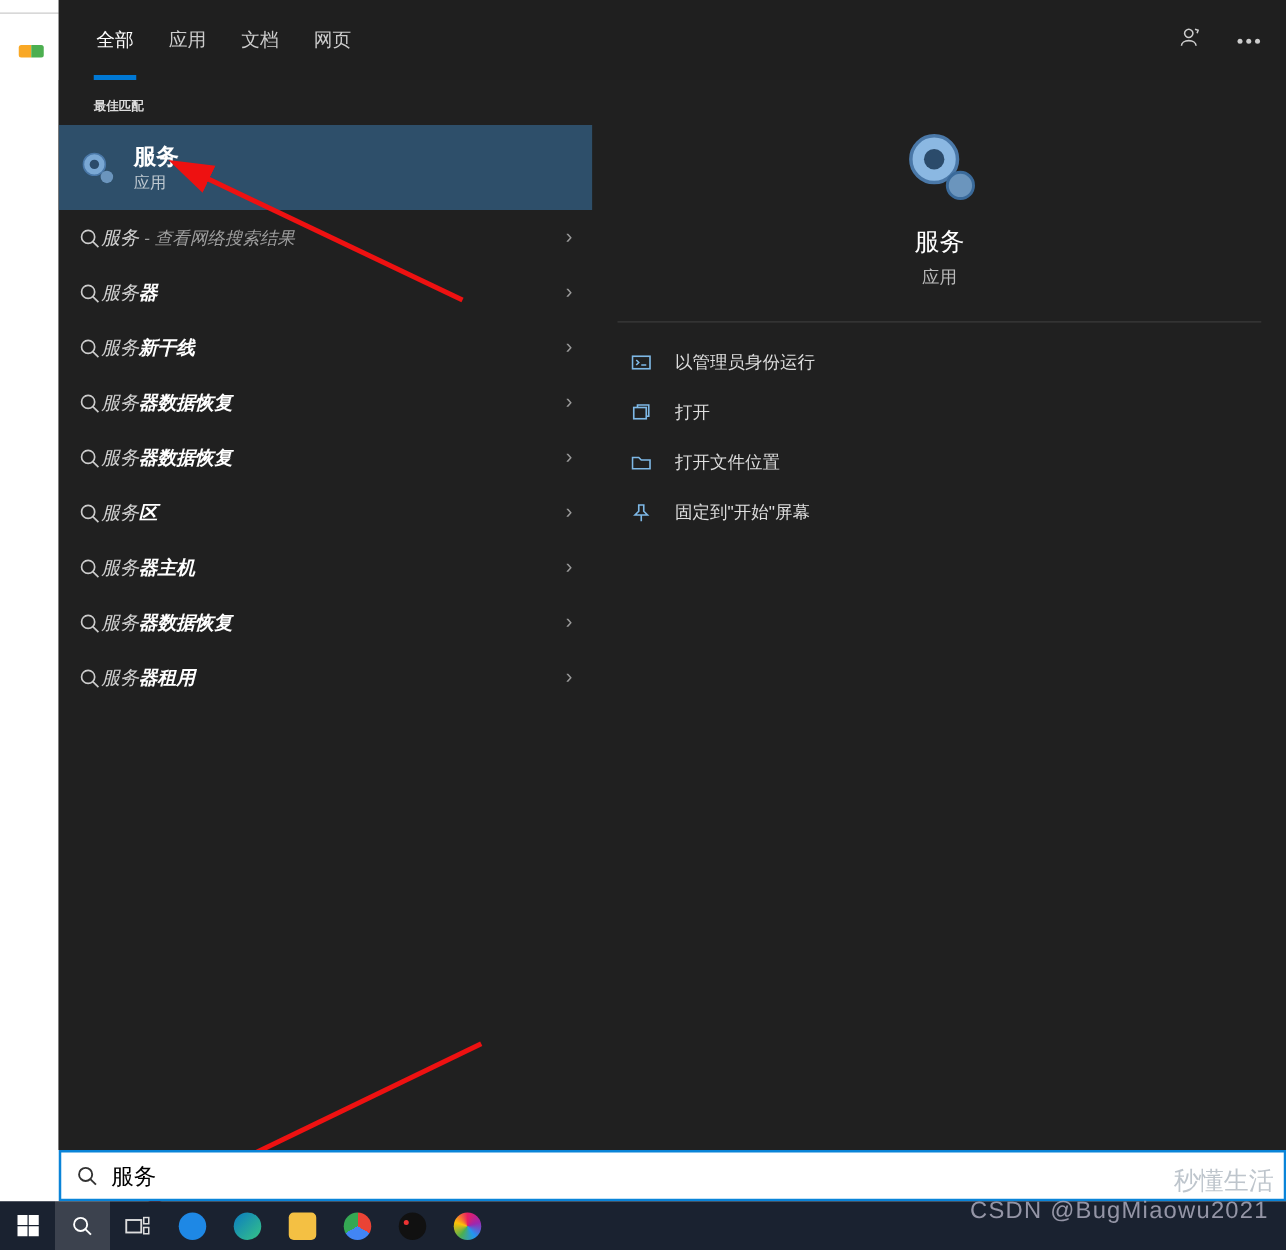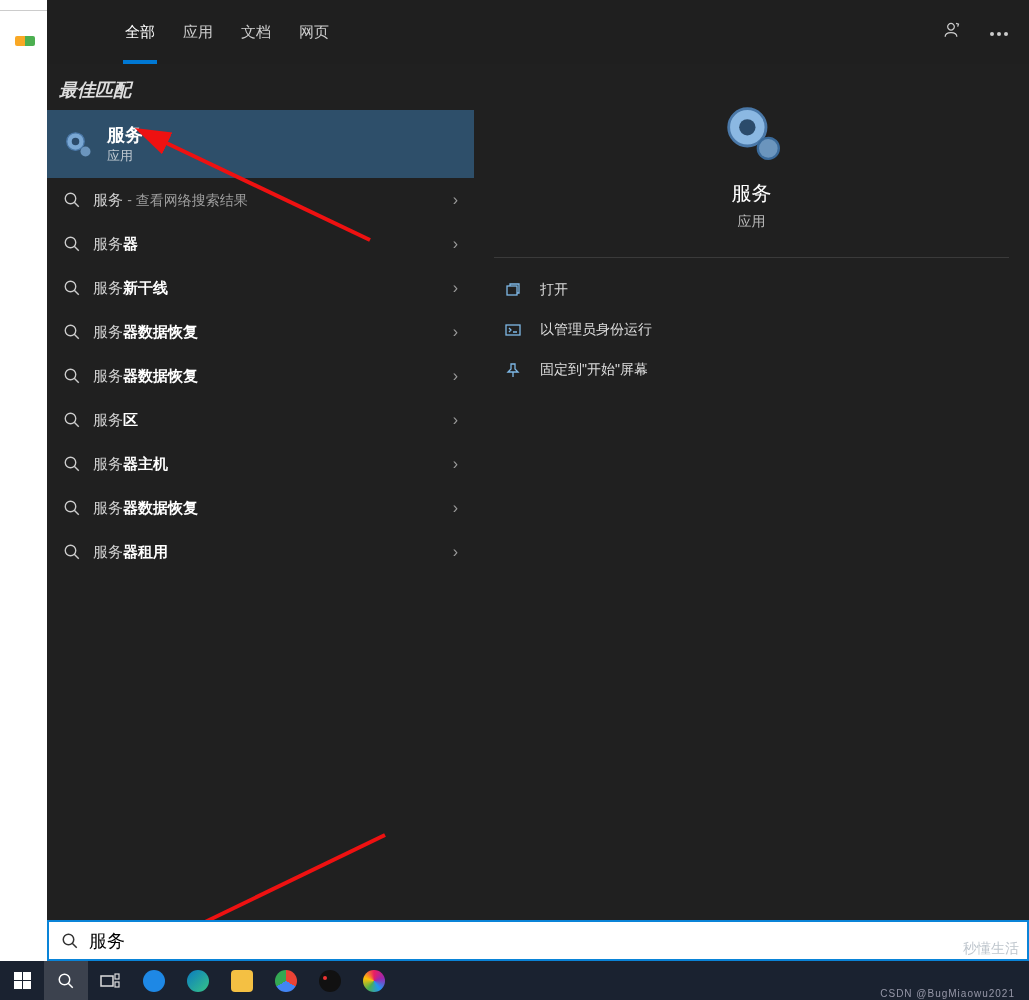--- a/index.html
+++ b/index.html
@@ -4,40 +4,40 @@
 <style>
   * { margin: 0; padding: 0; box-sizing: border-box; font-family: "Microsoft YaHei", "Segoe UI", sans-serif; }
   body { background: #fff; width: 1029px; height: 1000px; overflow: hidden; position: relative; }
 
   .bg-window { position: absolute; left: 0; top: 10px; width: 47px; height: 910px; background: #fff; border-top: 1px solid #ccc; }
   .bg-logo { position: absolute; left: 15px; top: 25px; display: flex; }
   .bg-logo .a { width: 10px; height: 10px; background: #f9a825; border-radius: 2px 0 0 2px; }
   .bg-logo .b { width: 10px; height: 10px; background: #4caf50; border-radius: 0 2px 2px 0; }
 
   .search-panel { position: absolute; left: 47px; top: 0; width: 982px; height: 920px; background: #1f1f1f; display: flex; flex-direction: column; color: #fff; }
-  .top-tabs { height: 64px; display: flex; align-items: center; padding: 0 16px; position: relative; background: #1f1f1f; margin-left: 48px; }
+  .top-tabs { height: 64px; display: flex; align-items: center; padding: 0 16px; position: relative; background: #1f1f1f; }
   .tab { padding: 0 14px; height: 64px; display: flex; align-items: center; font-size: 15px; color: #ccc; cursor: pointer; position: relative; }
   .tab.active { color: #fff; }
   .tab.active::after { content: ""; position: absolute; bottom: 0; left: 12px; right: 12px; height: 4px; background: #0078d4; }
   .tab .chev { margin-left: 4px; font-size: 10px; color: #999; }
   .top-right { position: absolute; right: 20px; top: 0; height: 64px; display: flex; align-items: center; gap: 28px; }
   .feedback-icon svg, .more-dots svg { fill: #ccc; }
 
   .panel-body { flex: 1; display: flex; background: #202020; }
   .left-col { width: 427px; background: #202020; overflow-y: auto; }
   .right-col { flex: 1; background: #202020; padding: 0 20px; }
 
-  .sect-header { font-size: 18px; color: #ddd; padding: 14px 12px 8px; font-weight: 600; font-style: italic; }
+  .sect-header { font-size: 10px; color: #ddd; padding: 14px 28px 8px; font-weight: 600; }
   .best-item { background: #2e4f6a; padding: 14px 16px; display: flex; align-items: center; gap: 14px; cursor: pointer; height: 68px; }
   .best-item .gear { width: 30px; height: 30px; position: relative; }
   .best-item .title { font-size: 18px; font-weight: 600; color: #fff; }
   .best-item .sub { font-size: 13px; color: #bfc9d1; }
 
   .search-row { display: flex; align-items: center; padding: 0 16px; height: 44px; justify-content: space-between; cursor: pointer; }
-  .search-row .left { display: flex; align-items: flex-start; gap: 12px; }
+  .search-row .left { display: flex; align-items: flex-end; gap: 0; font-style: italic; }
   .search-row .mag { width: 18px; height: 18px; }
   .search-row .txt { font-size: 15px; color: #fff; }
   .search-row .txt .light { font-weight: 400; color: #d0d0d0; }
   .search-row .txt .bold { font-weight: 700; color: #fff; }
   .search-row .txt .note { font-size: 14px; color: #9e9e9e; }
   .search-row .chevron { color: #999; font-size: 16px; }
 
   .right-hero { display: flex; flex-direction: column; align-items: center; padding-top: 40px; }
   .right-hero .big-gear { width: 56px; height: 56px; margin-bottom: 20px; position: relative; }
   .right-hero .r-title { font-size: 20px; color: #fff; font-weight: 400; margin-bottom: 6px; }
@@ -49,22 +49,22 @@
   .search-input-wrap { position: absolute; left: 47px; top: 920px; width: 982px; height: 41px; background: #fff; border: 2px solid #0a84d8; display: flex; align-items: center; padding: 0 12px; gap: 10px; }
   .search-input-wrap .mag-inp { width: 18px; height: 18px; }
   .search-input-wrap input { flex: 1; border: none; outline: none; font-size: 18px; background: transparent; height: 100%; }
 
   .taskbar { position: absolute; left: 0; bottom: 0; width: 100%; height: 39px; background: #1a2230; display: flex; align-items: center; color: #fff; }
   .tb-item { width: 44px; height: 39px; display: flex; align-items: center; justify-content: center; cursor: pointer; }
   .tb-item.active { background: rgba(255,255,255,0.15); }
   .tb-app { width: 22px; height: 22px; border-radius: 4px; }
   .win-logo { display: grid; grid-template-columns: 8px 8px; grid-template-rows: 8px 8px; gap: 1px; }
   .win-logo span { background: #fff; }
-  .watermark { position: absolute; right: 10px; bottom: 42px; color: #b7bfc7; font-size: 14px; opacity:0.9; }
-  .watermark2 { position: absolute; right: 14px; bottom: 1px; color: #aab; font-size: 10px; opacity:0.85; letter-spacing:1px;}
+  .watermark { position: absolute; right: 10px; bottom: 42px; color: #b7bfc7; font-size: 20px; opacity:0.9; }
+  .watermark2 { position: absolute; right: 14px; bottom: 20px; color: #aab; font-size: 19px; opacity:0.85; letter-spacing:1px;}
 
   .arrow-red { position: absolute; pointer-events: none; }
   .arrow-red svg { overflow: visible; }
 </style>
 </head>
 <body>
 
 <div class="bg-window">
   <div class="bg-logo">
       <div class="a"></div>
@@ -214,34 +214,42 @@
             </svg>
         </div>
         <div class="r-title">服务</div>
         <div class="r-sub">应用</div>
       </div>
       <div class="r-divider"></div>
       <div id="actions">
           <div class="action-row">
             <span class="ico">
               <svg width="16" height="16" viewBox="0 0 16 16" fill="none" stroke="#7eb8e6" stroke-width="1.3">
-                <rect x="2" y="4" width="10" height="9"></rect>
-                <path d="M5 4V2h9v9h-2"></path>
+                <rect x="1" y="3" width="14" height="10"></rect>
+                <path d="M4 6l2 2-2 2M8 10h4"></path>
               </svg>
             </span>
-            <span>打开</span>
+            <span>以管理员身份运行</span>
           </div>
           <div class="action-row">
             <span class="ico">
               <svg width="16" height="16" viewBox="0 0 16 16" fill="none" stroke="#7eb8e6" stroke-width="1.3">
-                <rect x="1" y="3" width="14" height="10"></rect>
-                <path d="M4 6l2 2-2 2M8 10h4"></path>
+                <rect x="2" y="4" width="10" height="9"></rect>
+                <path d="M5 4V2h9v9h-2"></path>
               </svg>
             </span>
-            <span>以管理员身份运行</span>
+            <span>打开</span>
+          </div>
+          <div class="action-row">
+            <span class="ico">
+              <svg width="16" height="16" viewBox="0 0 16 16" fill="none" stroke="#7eb8e6" stroke-width="1.3">
+                <path d="M1 4h5l2 2h7v7H1z"></path>
+              </svg>
+            </span>
+            <span>打开文件位置</span>
           </div>
           <div class="action-row">
             <span class="ico">
               <svg width="16" height="16" viewBox="0 0 16 16" fill="none" stroke="#7eb8e6" stroke-width="1.3">
                 <path d="M6 2h4v5l3 3H3l3-3zM8 10v5"></path>
               </svg>
             </span>
             <span>固定到"开始"屏幕</span>
           </div>
         </div>

